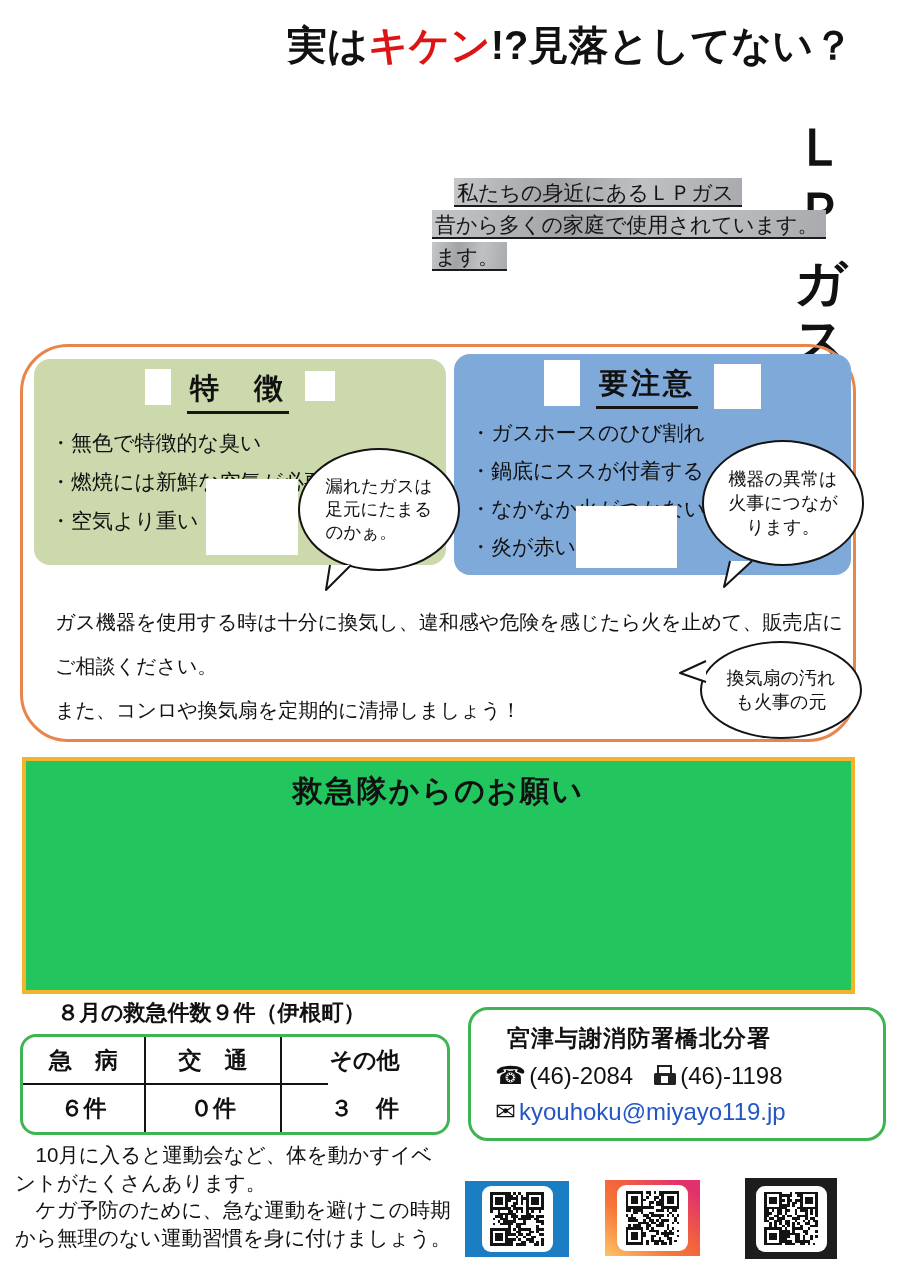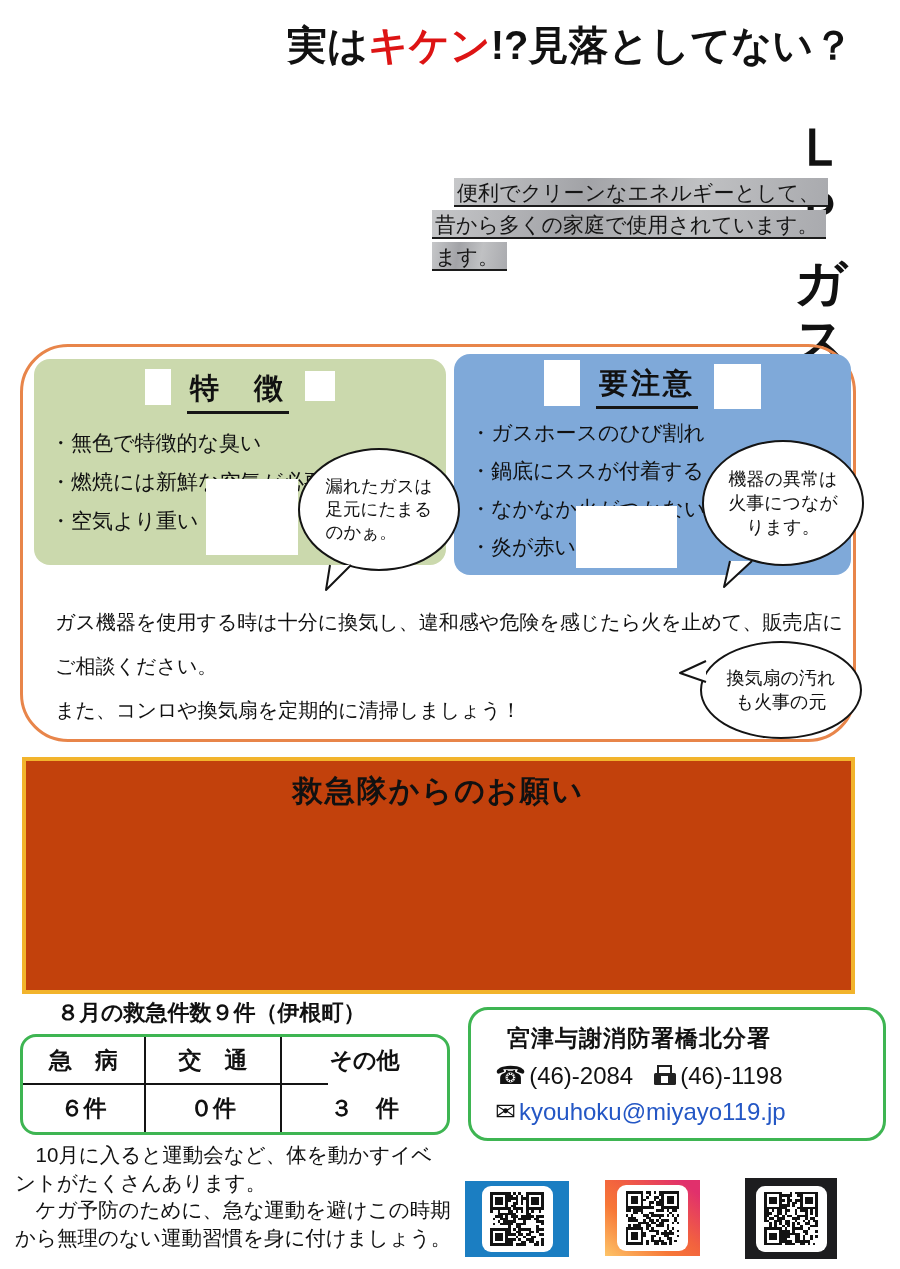--- a/index.html
+++ b/index.html
@@ -53,21 +53,21 @@
   .tail{position:absolute;overflow:visible;}
   .tail path{fill:#fff;stroke:#141414;stroke-width:2;stroke-linejoin:round;}
   .tail-b1{left:24px;bottom:-23px;}
   .tail-b2{left:20px;bottom:-24px;}
   .tail-b3{left:-23px;top:16px;}
 
   
   .advice{left:55px;top:600px;width:790px;font-size:20px;line-height:44px;white-space:pre-line;}
 
   
-  .amb-box{left:22px;top:757px;width:825px;height:229px;border:4px solid #f2b42c;background:#c2410c;}
+  .amb-box{left:22px;top:757px;width:825px;height:229px;border:4px solid #f2b42c;background:#22c55e;}
   .amb-title{text-align:center;font-size:30px;font-weight:bold;margin-top:10px;letter-spacing:2px;}
   .amb-body{margin:12px 0 0 16px;font-size:23px;line-height:35px;white-space:pre-line;}
 
   
   .stats-caption{left:57px;top:998px;font-size:22px;font-weight:bold;white-space:nowrap;}
   .stats-table{left:20px;top:1034px;width:424px;height:95px;border:3px solid #3eb552;border-radius:16px;
                display:grid;grid-template-columns:123px 136px 1fr;grid-template-rows:1fr 1fr;
                font-size:23px;font-weight:bold;background:#fff;}
   .cell{display:flex;align-items:center;justify-content:center;white-space:pre;}
   .vline{border-right:2px solid #141414;}
@@ -98,21 +98,21 @@
 </head>
 <body>
 
 <div class="page">
 
   <div class="abs main-title"><span>実は</span><span class="danger-red">キケン</span><span>!?見落としてない？</span></div>
 
   <div class="abs side-label">ＬＰガス</div>
 
   <div class="abs intro">
-    <div class="iline ind">便利でクリーンなエネルギーとして、</div>
+    <div class="iline ind">私たちの身近にあるＬＰガス</div>
     <div class="iline">昔から多くの家庭で使用されています。</div>
     <div class="iline">ます。</div>
   </div>
 
   <div class="abs orange-box"></div>
 
   <div class="abs green-box">
     <div class="box-title-row">
       <span class="wsq wsq-g1"></span>
       <span class="box-title">特　徴</span>

